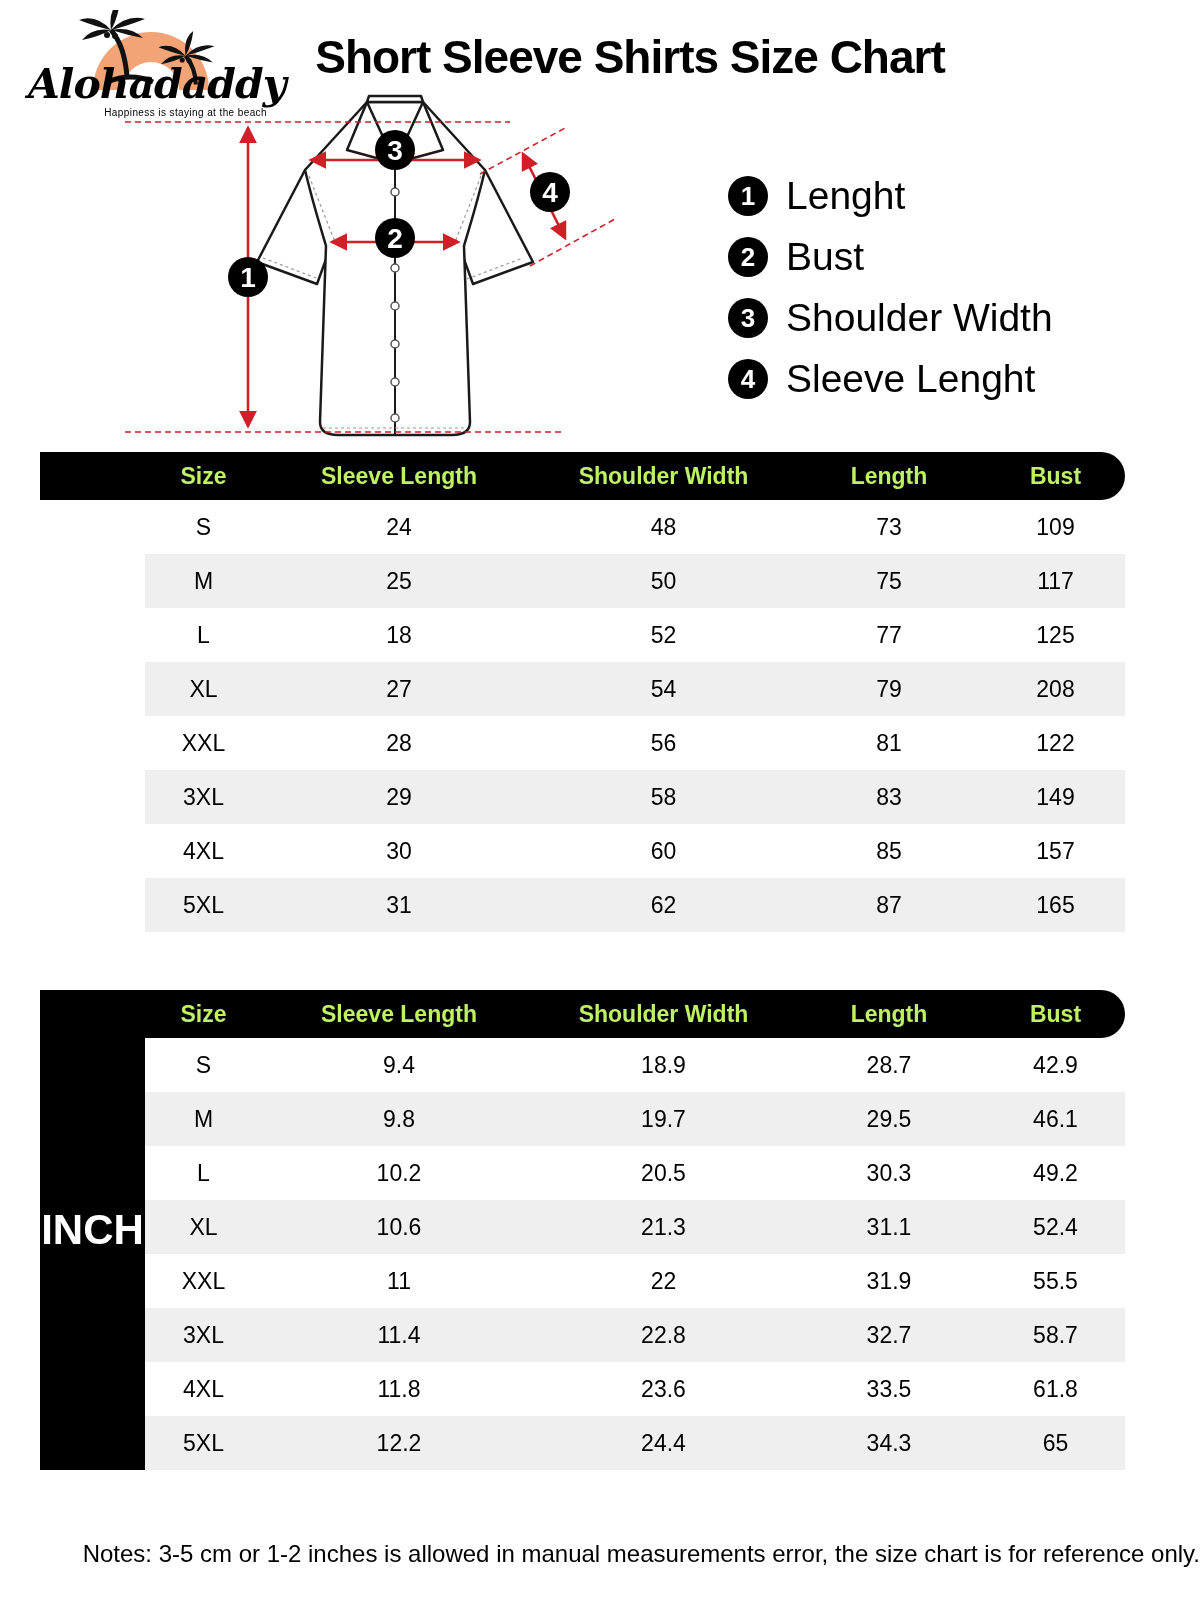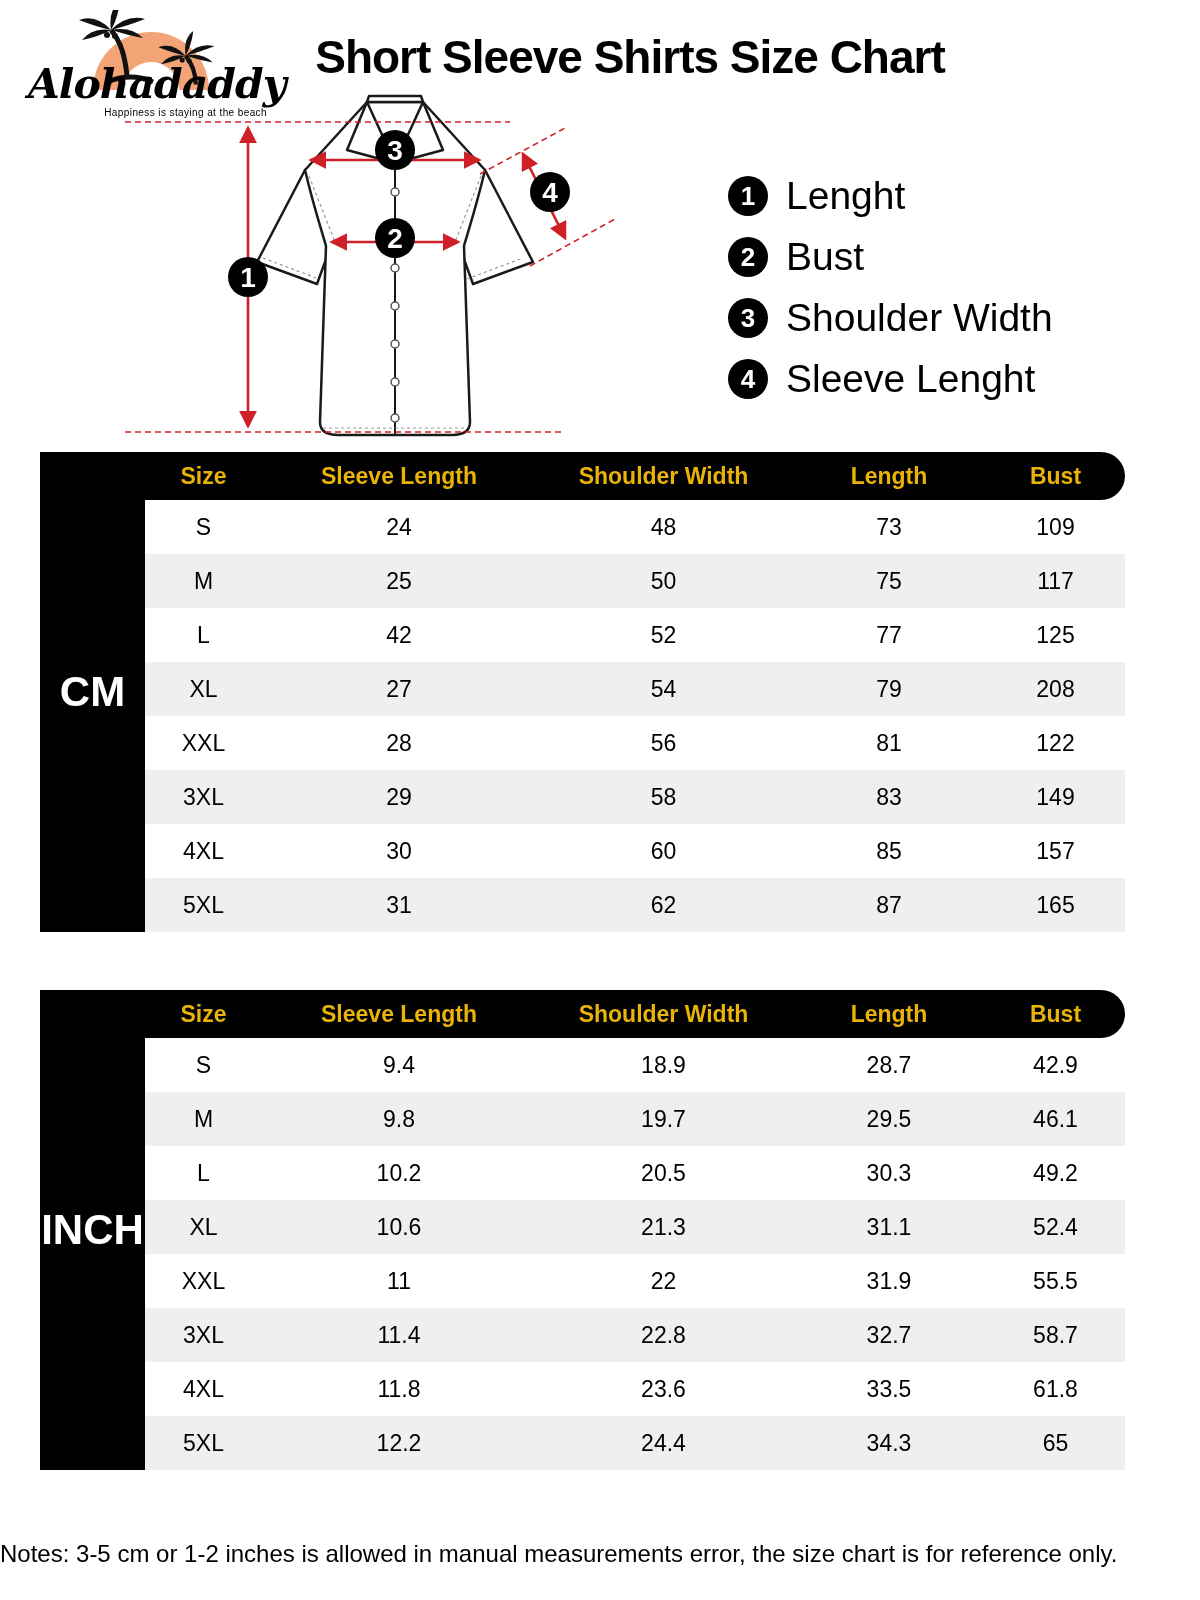--- a/index.html
+++ b/index.html
@@ -37,31 +37,31 @@
   .size-table.t1{top:990px;}
   .unit-strip{
     position:absolute;left:0;top:0;bottom:0;width:105px;background:#000;
     display:flex;align-items:center;justify-content:center;
     color:#fff;font-weight:bold;font-size:42px;letter-spacing:0;
   }
   .thead{
     position:relative;display:grid;
     grid-template-columns:105px 117px 274px 255px 196px 137px;
     height:48px;background:#000;border-radius:0 26px 26px 0;
-    align-items:center;color:#eab308;font-weight:bold;font-size:23px;
+    align-items:center;color:#bef264;font-weight:bold;font-size:23px;
   }
   .th,.td{text-align:center;}
   .tbody{margin-left:105px;}
   .tr{
     display:grid;grid-template-columns:117px 274px 255px 196px 137px;
     height:54px;align-items:center;font-size:23px;background:#fff;
   }
   .tr.alt{background:#efefef;}
   
-  .notes{position:absolute;top:1540px;left:0;width:100%;text-align:left;font-size:24px;}
+  .notes{position:absolute;top:1540px;left:0;width:100%;text-align:right;font-size:24px;}
 </style>
 </head>
 <body>
 
 <div class="logo">
   <svg width="220" height="88" viewBox="0 0 220 88">
 
     <path d="M52,80 A58,58 0 0 1 168,80 L138,80 A28,28 0 0 0 82,80 Z" fill="#F2A477"></path>
 
     <g>
@@ -182,21 +182,20 @@
     <span class="badge">3</span>
     <span class="lbl">Shoulder Width</span>
   </li>
   <li>
     <span class="badge">4</span>
     <span class="lbl">Sleeve Lenght</span>
   </li>
 </ul>
 
 <div class="size-table t0">
-  <div class="unit-strip">CM</div>
   <div class="thead">
       <div class="th"></div>
       <div class="th">Size</div>
       <div class="th">Sleeve Length</div>
       <div class="th">Shoulder Width</div>
       <div class="th">Length</div>
       <div class="th">Bust</div>
     </div>
   <div class="tbody">
       <div class="tr">
@@ -208,21 +207,21 @@
       </div>
       <div class="tr alt">
         <div class="td">M</div>
         <div class="td">25</div>
         <div class="td">50</div>
         <div class="td">75</div>
         <div class="td">117</div>
       </div>
       <div class="tr">
         <div class="td">L</div>
-        <div class="td">42</div>
+        <div class="td">18</div>
         <div class="td">52</div>
         <div class="td">77</div>
         <div class="td">125</div>
       </div>
       <div class="tr alt">
         <div class="td">XL</div>
         <div class="td">27</div>
         <div class="td">54</div>
         <div class="td">79</div>
         <div class="td">208</div>

